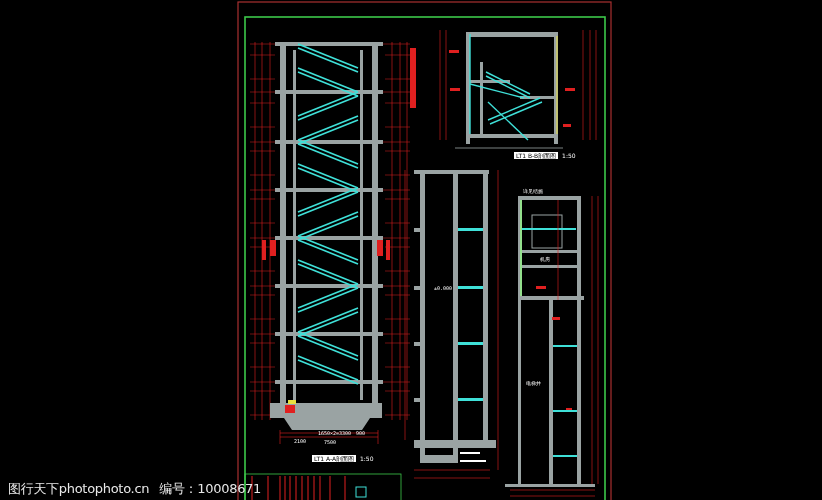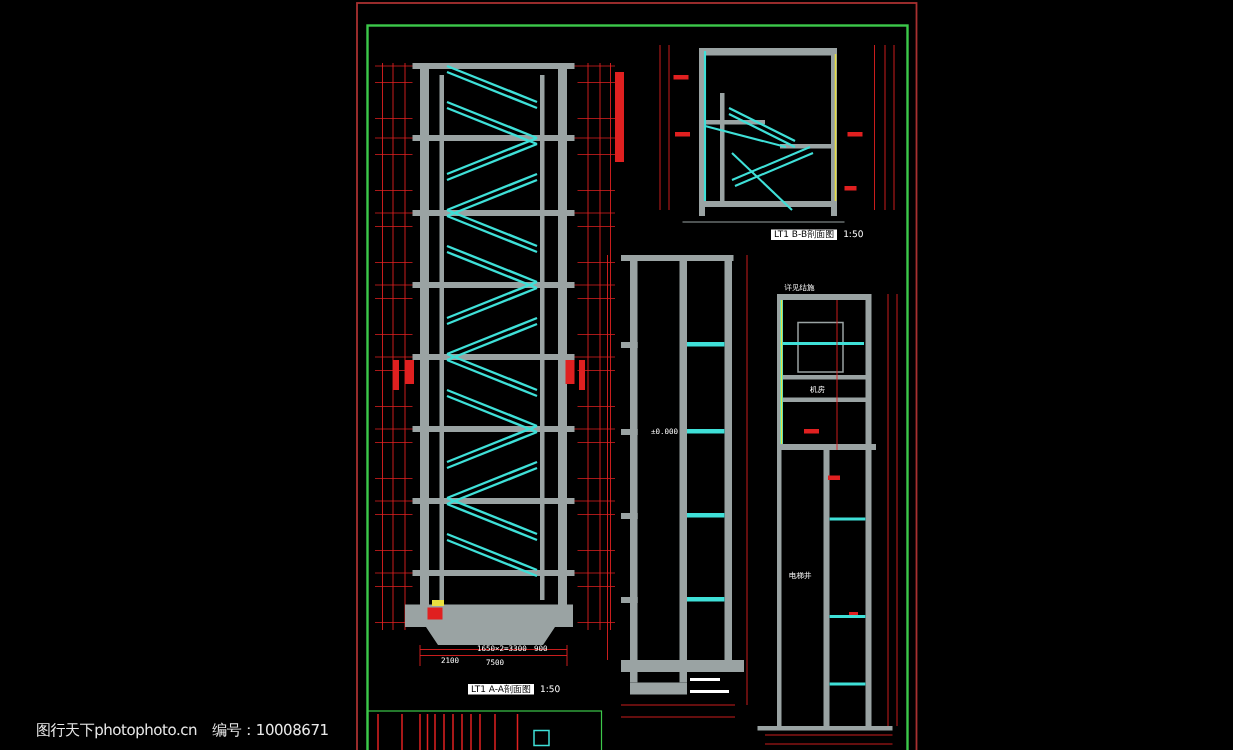--- a/index.html
+++ b/index.html
@@ -1,18 +1,18 @@
 <!DOCTYPE html>
 <html><head>
 <meta charset="utf-8">
 <style>
   html, body { margin:0; padding:0; background:#000; }
   body { width:822px; height:500px; overflow:hidden; position:relative; font-family:"DejaVu Sans", sans-serif; }
   #canvas { position:absolute; left:0; top:0; width:822px; height:500px; }
-  .watermark { position:absolute; left:24px; top:480px; color:#e8e8e8; font-size:10px; font-family:"DejaVu Sans", sans-serif; letter-spacing:-0.3px; white-space:nowrap; }
+  .watermark { position:absolute; left:8px; top:480px; color:#e8e8e8; font-size:13px; font-family:"DejaVu Sans", sans-serif; letter-spacing:-0.3px; white-space:nowrap; }
   .watermark .gap { display:inline-block; width:10px; }
   .lbl { position:absolute; font-size:5px; color:#fff; font-family:"DejaVu Sans Mono", monospace; white-space:nowrap; }
   .title-lbl { position:absolute; font-size:6px; color:#fff; font-family:"DejaVu Sans", sans-serif; white-space:nowrap; }
   .title-lbl .box { background:#fff; color:#000; padding:0 2px; }
   .title-lbl .scale { margin-left:4px; }
 </style>
 </head>
 <body>
 
 <svg id="canvas" width="822" height="500" viewBox="0 0 822 500" xmlns="http://www.w3.org/2000/svg">

